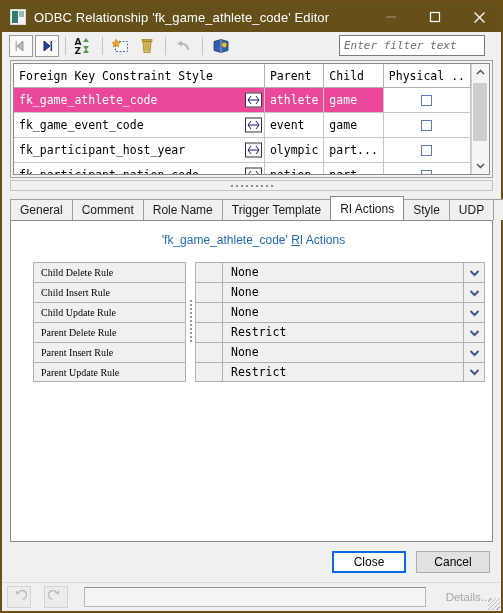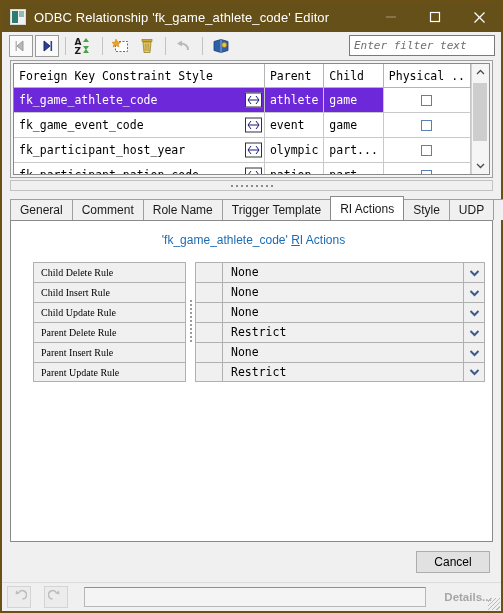--- a/index.html
+++ b/index.html
@@ -97,21 +97,21 @@
     background: #fafafa;
     box-sizing: border-box;
   }
   .tb-sep {
     width: 1px; height: 18px;
     background: #c4c4c4;
     margin: 0 5px;
   }
   .filter-box {
     position: absolute;
-    right: 6px; top: 3px;
+    right: 16px; top: 3px;
     width: 146px; height: 21px;
     background: #ffffff;
     border: 1px solid #7a7a7a;
     box-sizing: border-box;
     font-family: "DejaVu Sans Mono", monospace;
     font-style: italic;
     font-size: 11px;
     color: #6e6e6e;
     padding: 0 4px;
     line-height: 19px;
@@ -159,21 +159,21 @@
   table.fk-grid td {
     border-right: 1px solid #c8c8c8;
     border-bottom: 1px solid #c8c8c8;
     padding: 1px 5px;
     height: 22px;
     white-space: nowrap;
     overflow: hidden;
     background: #ffffff;
   }
   tr.selected td {
-    background: #6d28d9;
+    background: #ec4899;
     color: #ffffff;
   }
   tr.selected td.cb-cell { background: #ffffff; }
   td.name-cell { position: relative; padding-right: 22px; }
   .rel-icon {
     position: absolute;
     right: 2px; top: 50%;
     transform: translateY(-50%);
     width: 17px; height: 15px;
     background: #ffffff;
@@ -376,21 +376,20 @@
   
   .statusbar {
     height: 28px;
     display: flex;
     align-items: center;
     padding: 0 4px 0 5px;
     gap: 13px;
     flex: 0 0 auto;
     position: relative;
     border-top: 1px solid #dcdcdc;
-    font-weight: bold;
   }
   .status-icon {
     width: 24px; height: 22px;
     border: 1px solid #d4d4d4;
     background: #ececec;
     box-sizing: border-box;
     display: flex; align-items: center; justify-content: center;
   }
   .status-field {
     flex: 1 1 auto;
@@ -702,20 +701,21 @@
                   <polyline points="1.5,2 5.5,6 9.5,2" fill="none" stroke="#3c5a8a" stroke-width="2"></polyline>
                 </svg>
             </div>
           </div>
         </div>
       </div>
     </div>
   </div>
 
   <div class="btnbar">
+    <button class="dlg-btn focused">Close</button>
     <button class="dlg-btn">Cancel</button>
   </div>
 
   <div class="statusbar">
     <div class="status-icon">
       <svg width="16" height="16" viewBox="0 0 16 16">
         <path d="M11.5,10 A4.2,4.2 0 1 0 7.5,4" fill="none" stroke="#bdbdbd" stroke-width="1.5"></path>
         <polygon points="5,1.5 8.8,4.2 4.6,5.6" fill="#bdbdbd"></polygon>
       </svg>
     </div>

